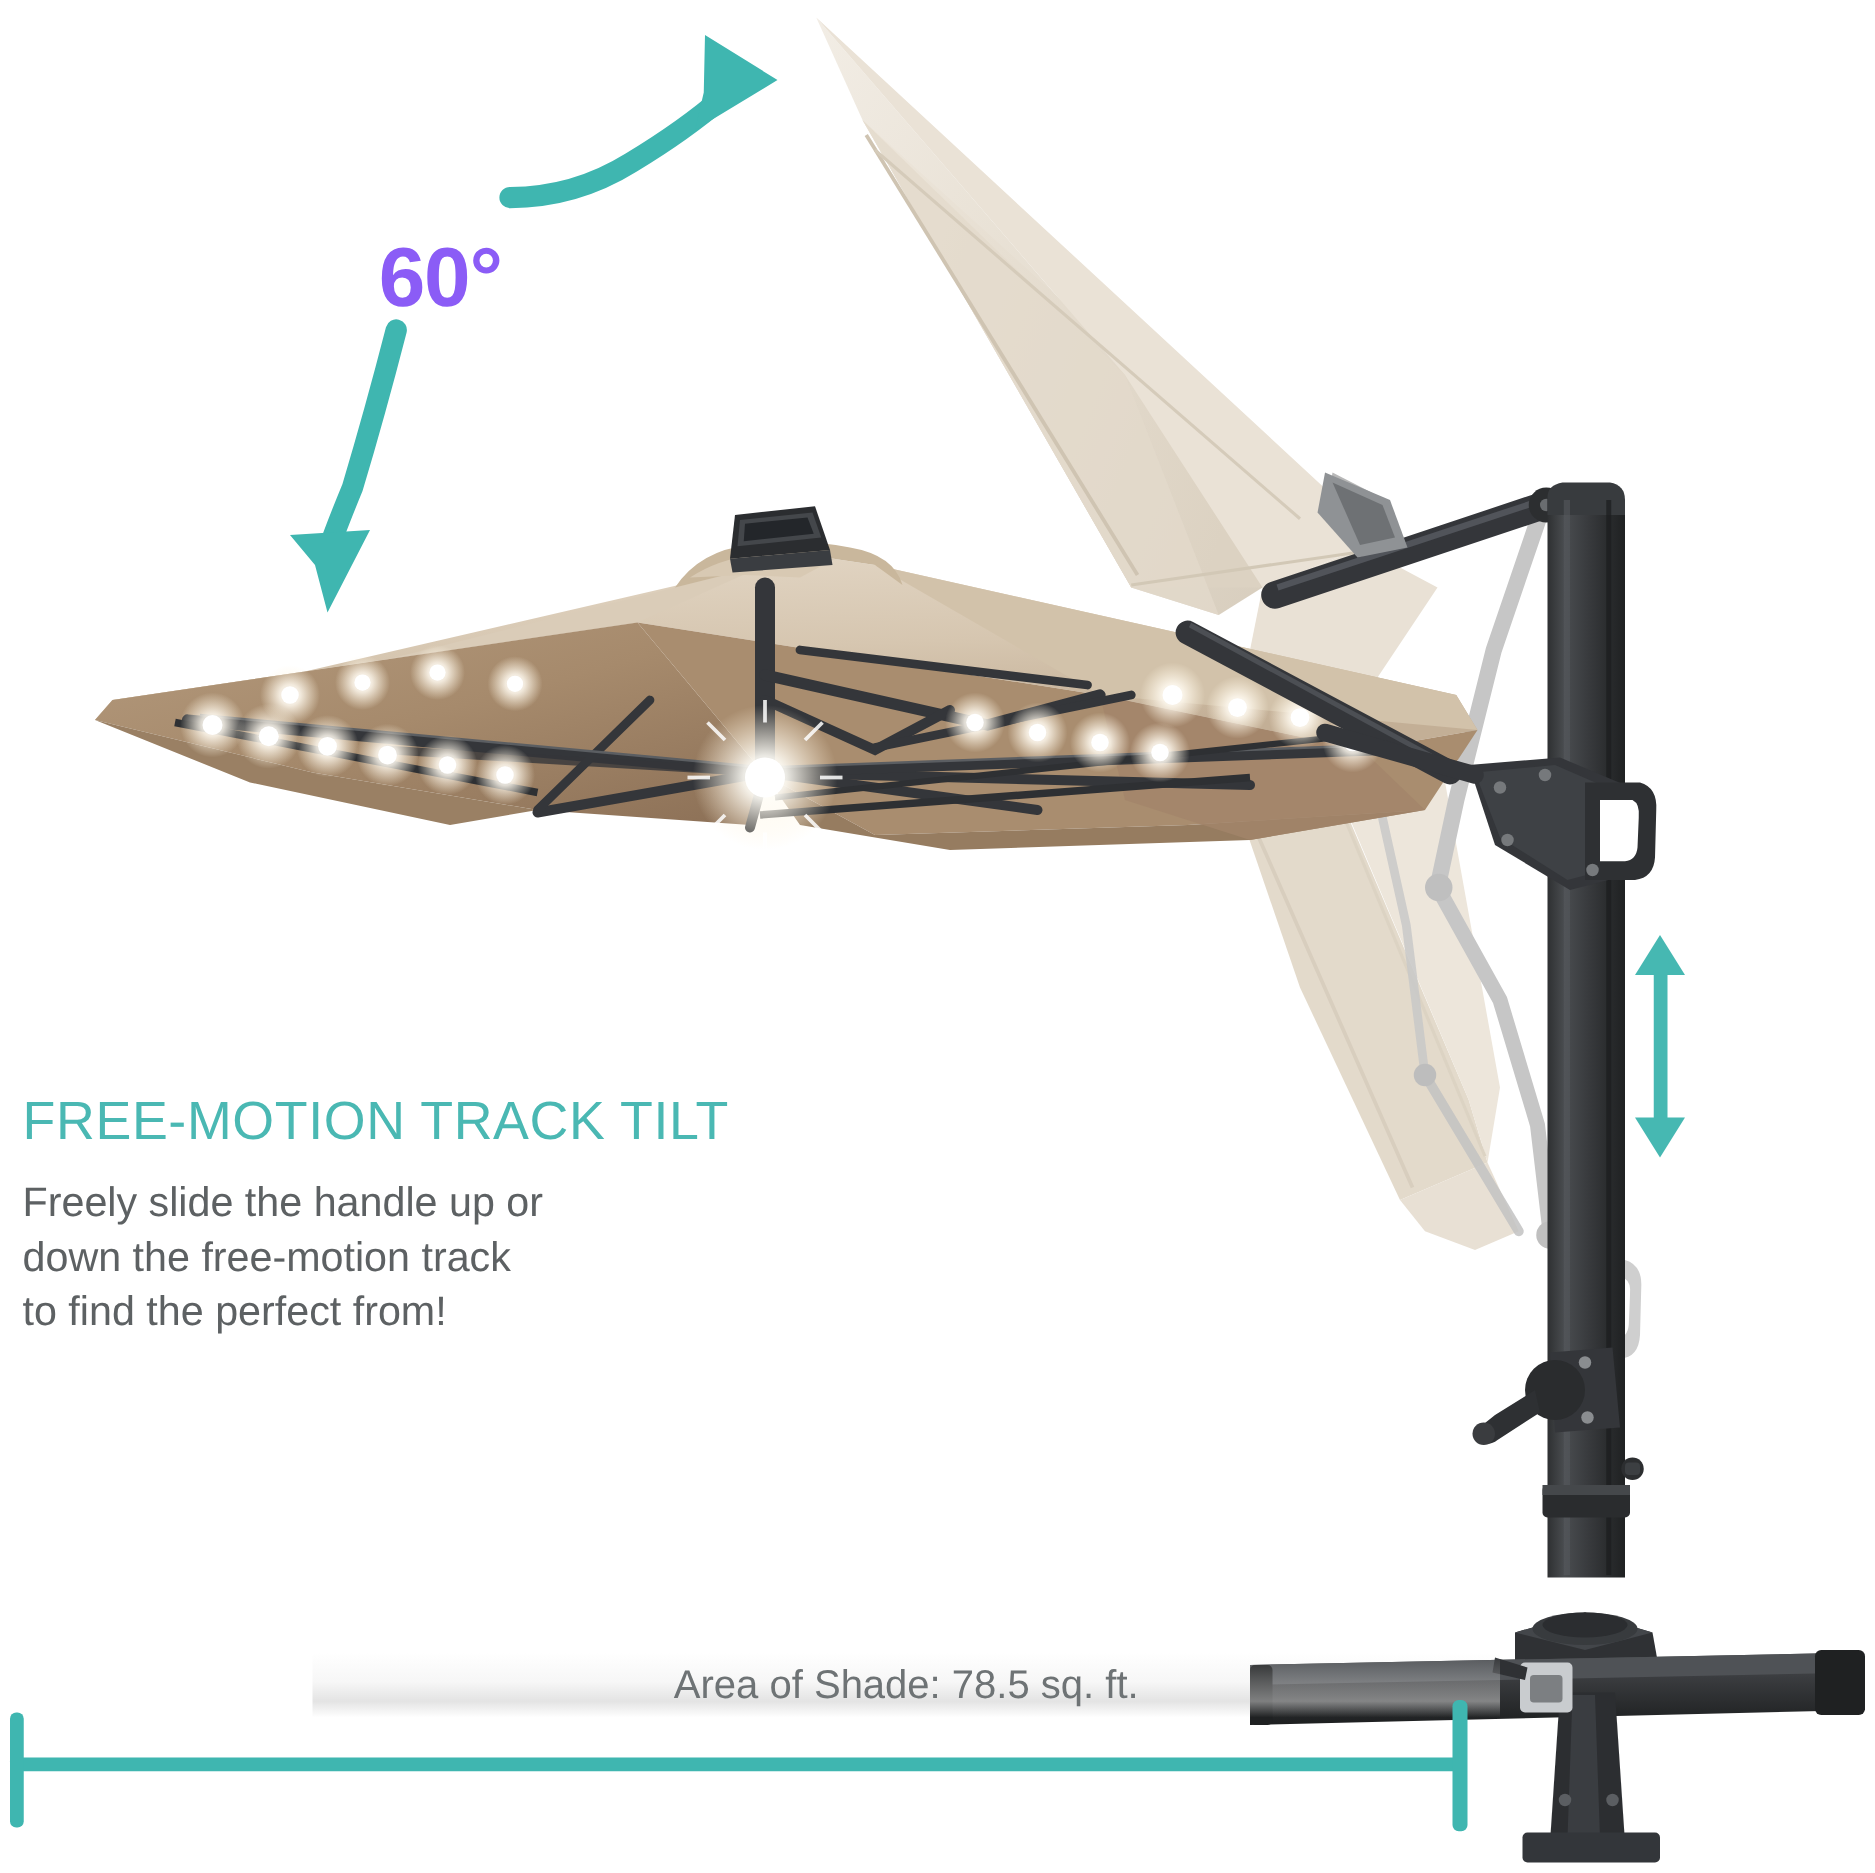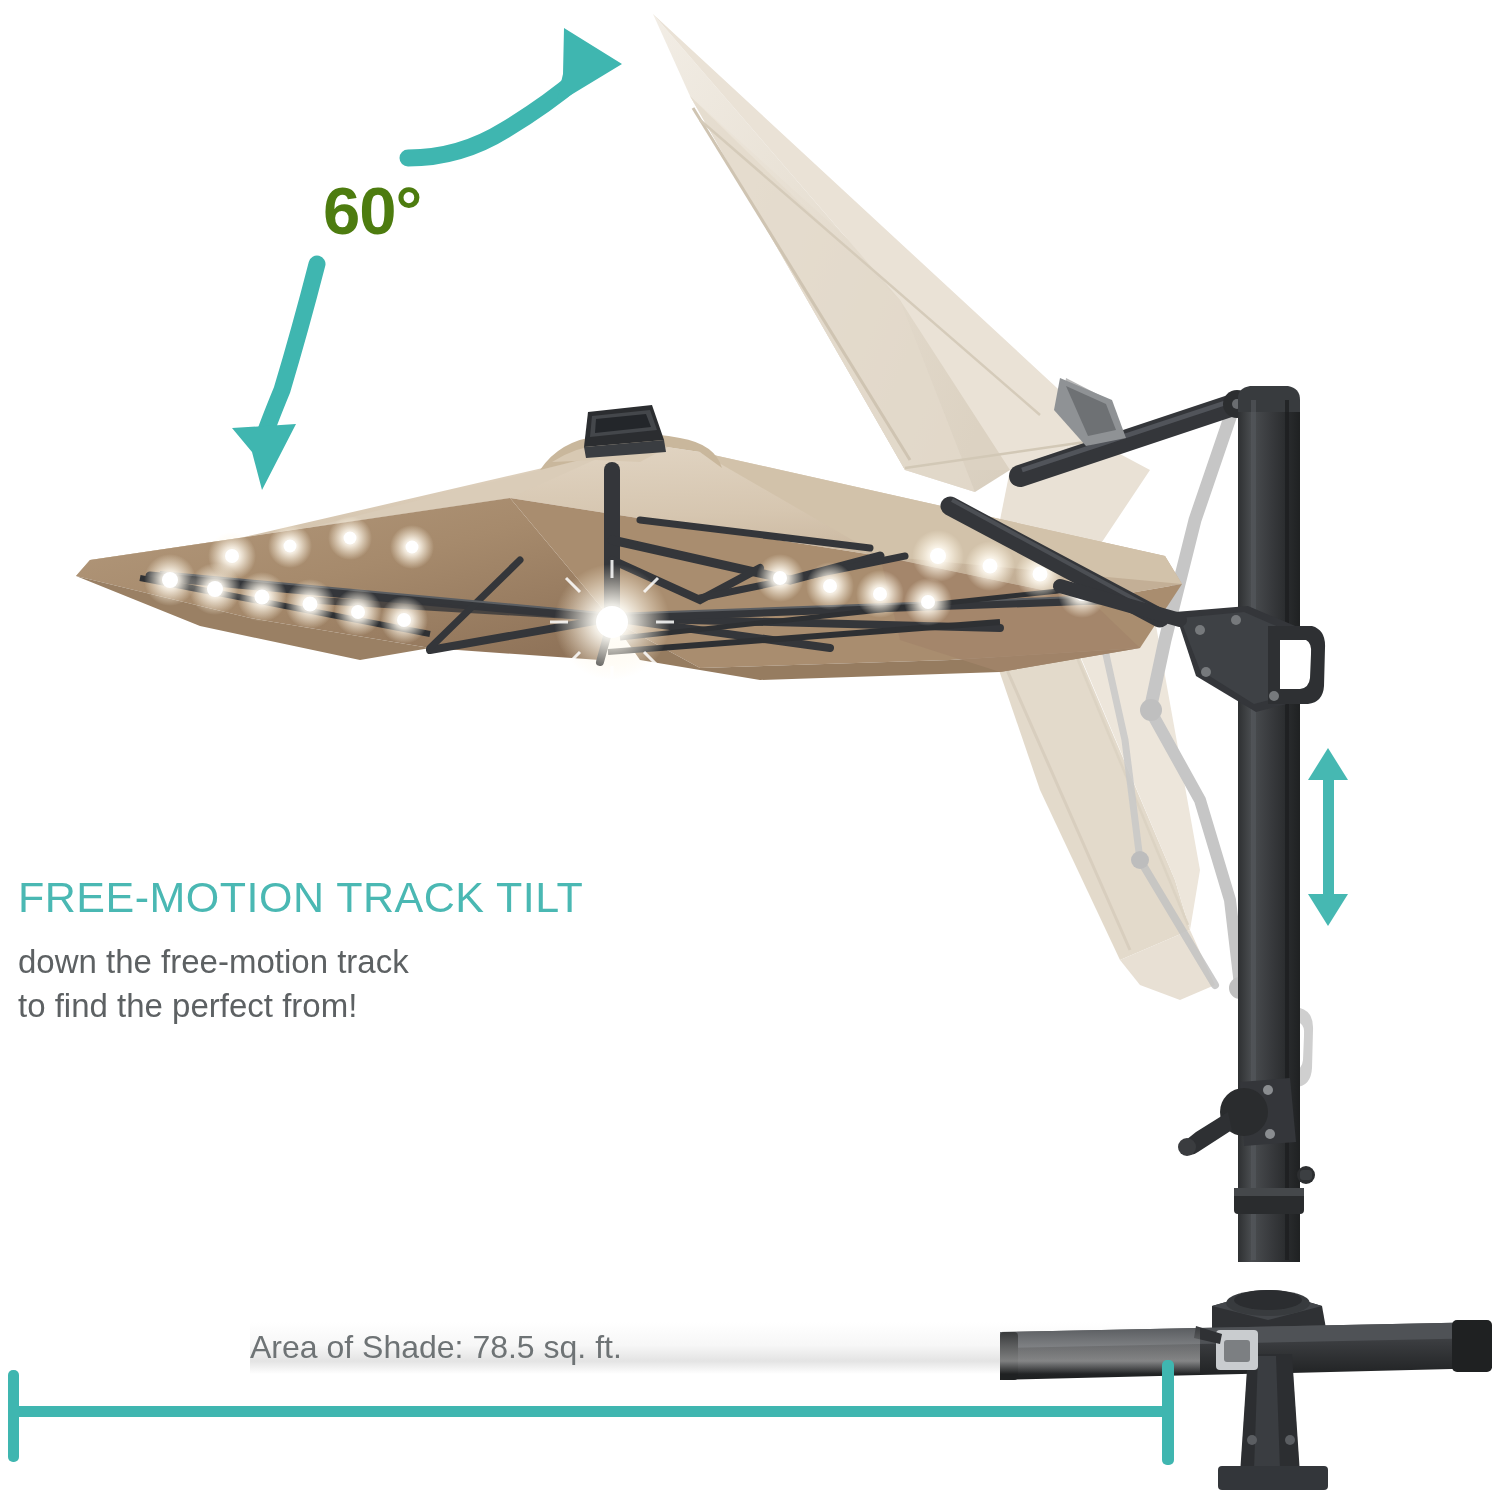--- a/index.html
+++ b/index.html
@@ -18,33 +18,33 @@
     color:#4AB8B3; white-space:nowrap;
   }
   .body-copy {
     position:absolute; left:18px; top:940px; width:620px;
     font-size:33px; line-height:1.32; color:#5d6163; font-weight:300;
   }
   .body-copy span { display:block; }
 
   
   .angle-label {
-    position:absolute; left:303px; top:172px;
-    font-size:67px; font-weight:700; color:#4d7c0f; letter-spacing:-1px;margin-left:20px;
+    position:absolute; left:303px; top:184px;
+    font-size:67px; font-weight:700; color:#8b5cf6; letter-spacing:-1px;
   }
 
   
   .shade-band {
     position:absolute; left:250px; top:1322px; width:950px; height:52px;
     background:linear-gradient(to bottom, rgba(255,255,255,0) 0%,
       rgba(228,228,228,.30) 45%, rgba(205,205,205,.55) 75%, rgba(255,255,255,0) 100%);
   }
   .shade-label {
     position:absolute; left:250px; top:1329px; width:950px;
-    text-align:left; font-size:32px; color:#6e7375; font-weight:300;
+    text-align:center; font-size:32px; color:#6e7375; font-weight:300;
   }
 
   
   .mb-line { position:absolute; background:#3FB6B0; }
   .mb-h { left:8px; top:1406px; width:1165px; height:11px; border-radius:3px; }
   .mb-cap-l { left:8px; top:1370px; width:11px; height:92px; border-radius:5px; }
   .mb-cap-r { left:1162px; top:1360px; width:12px; height:105px; border-radius:5px; }
 
   
   .vda { position:absolute; left:1317px; top:748px; width:22px; height:178px; }
@@ -356,20 +356,21 @@
   <div class="angle-label">60°</div>
 
   <div class="vda">
     <div class="head up"></div>
     <div class="shaft"></div>
     <div class="head down"></div>
   </div>
 
   <div class="headline">FREE-MOTION TRACK TILT</div>
   <div class="body-copy">
+    <span>Freely slide the handle up or</span>
     <span>down the free-motion track</span>
     <span>to find the perfect from!</span>
   </div>
 
   <div class="shade-band"></div>
   <div class="shade-label">Area of Shade: 78.5 sq. ft.</div>
 
   <div>
     <div class="mb-line mb-h"></div>
     <div class="mb-line mb-cap-l"></div>

